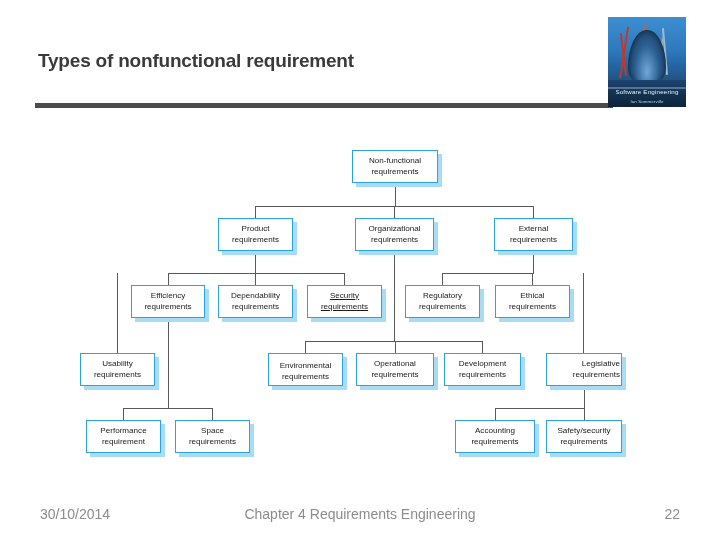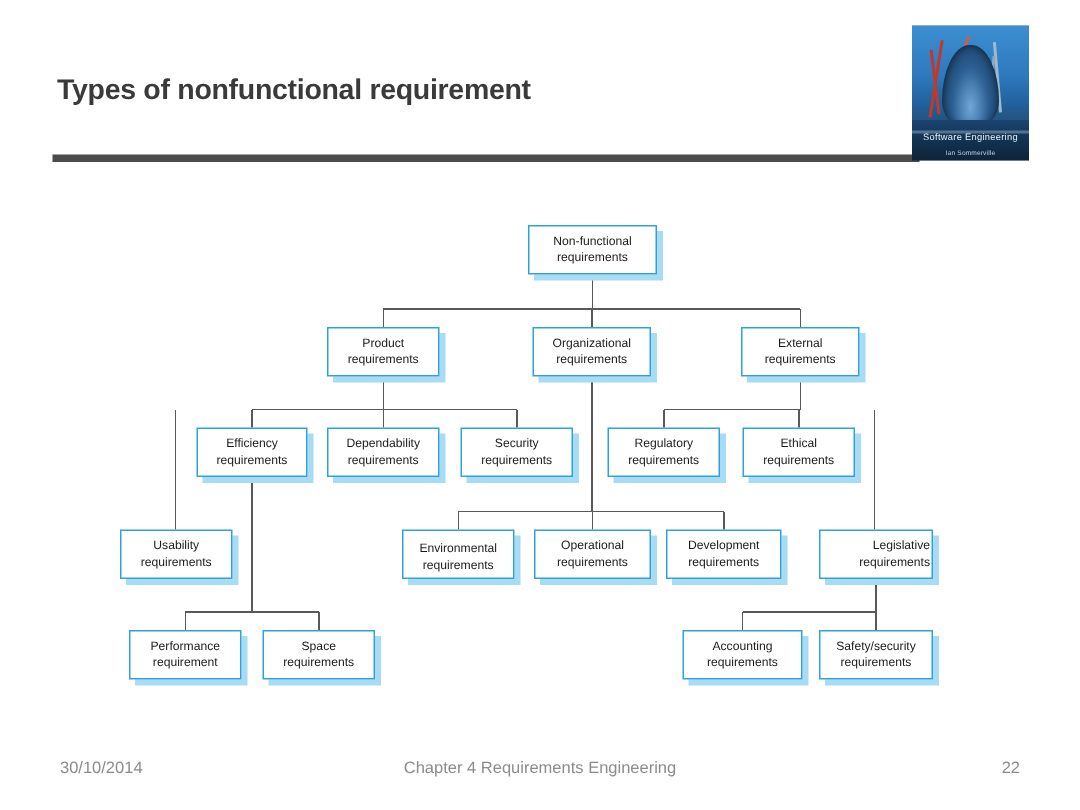--- a/index.html
+++ b/index.html
@@ -137,21 +137,21 @@
     white-space: pre-line;
   }
 
   
   #footer {
     position: absolute;
     left: 0;
     top: 506px;
     width: 720px;
     height: 22px;
-    font-size: 11px;
+    font-size: 14px;
     color: #8c8c8c;
   }
   #footer-date { position: absolute; left: 40px; top: 0; }
   #footer-center { position: absolute; left: 0; top: 0; width: 720px; text-align: center; }
   #footer-page { position: absolute; right: 40px; top: 0; }
 </style>
 </head>
 <body>
 
 <div id="slide">
@@ -222,21 +222,21 @@
 requirements</span>
       </div>
       <div class="node" style="left: 131px; top: 285px; width: 74px; height: 33px; border-color: rgb(45, 162, 220); box-shadow: rgb(168, 220, 245) 4px 4px 0px 0px; justify-content: flex-end;">
         <span class="node-label">Efficiency
 requirements</span>
       </div>
       <div class="node" style="left: 218px; top: 285px; width: 75px; height: 33px; border-color: rgb(45, 162, 220); box-shadow: rgb(168, 220, 245) 4px 4px 0px 0px;">
         <span class="node-label">Dependability
 requirements</span>
       </div>
-      <div class="node" style="left: 307px; top: 285px; width: 75px; height: 33px; border-color: rgb(45, 162, 220); box-shadow: rgb(168, 220, 245) 4px 4px 0px 0px;">
+      <div class="node" style="left: 307px; top: 285px; width: 75px; height: 33px; border-color: rgb(45, 162, 220); box-shadow: rgb(168, 220, 245) 4px 4px 0px 0px; text-decoration: underline;">
         <span class="node-label">Security
 requirements</span>
       </div>
       <div class="node" style="left: 405px; top: 285px; width: 75px; height: 33px; border-color: rgb(45, 162, 220); box-shadow: rgb(168, 220, 245) 4px 4px 0px 0px;">
         <span class="node-label">Regulatory
 requirements</span>
       </div>
       <div class="node" style="left: 495px; top: 285px; width: 75px; height: 33px; border-color: rgb(45, 162, 220); box-shadow: rgb(168, 220, 245) 4px 4px 0px 0px;">
         <span class="node-label">Ethical
 requirements</span>

